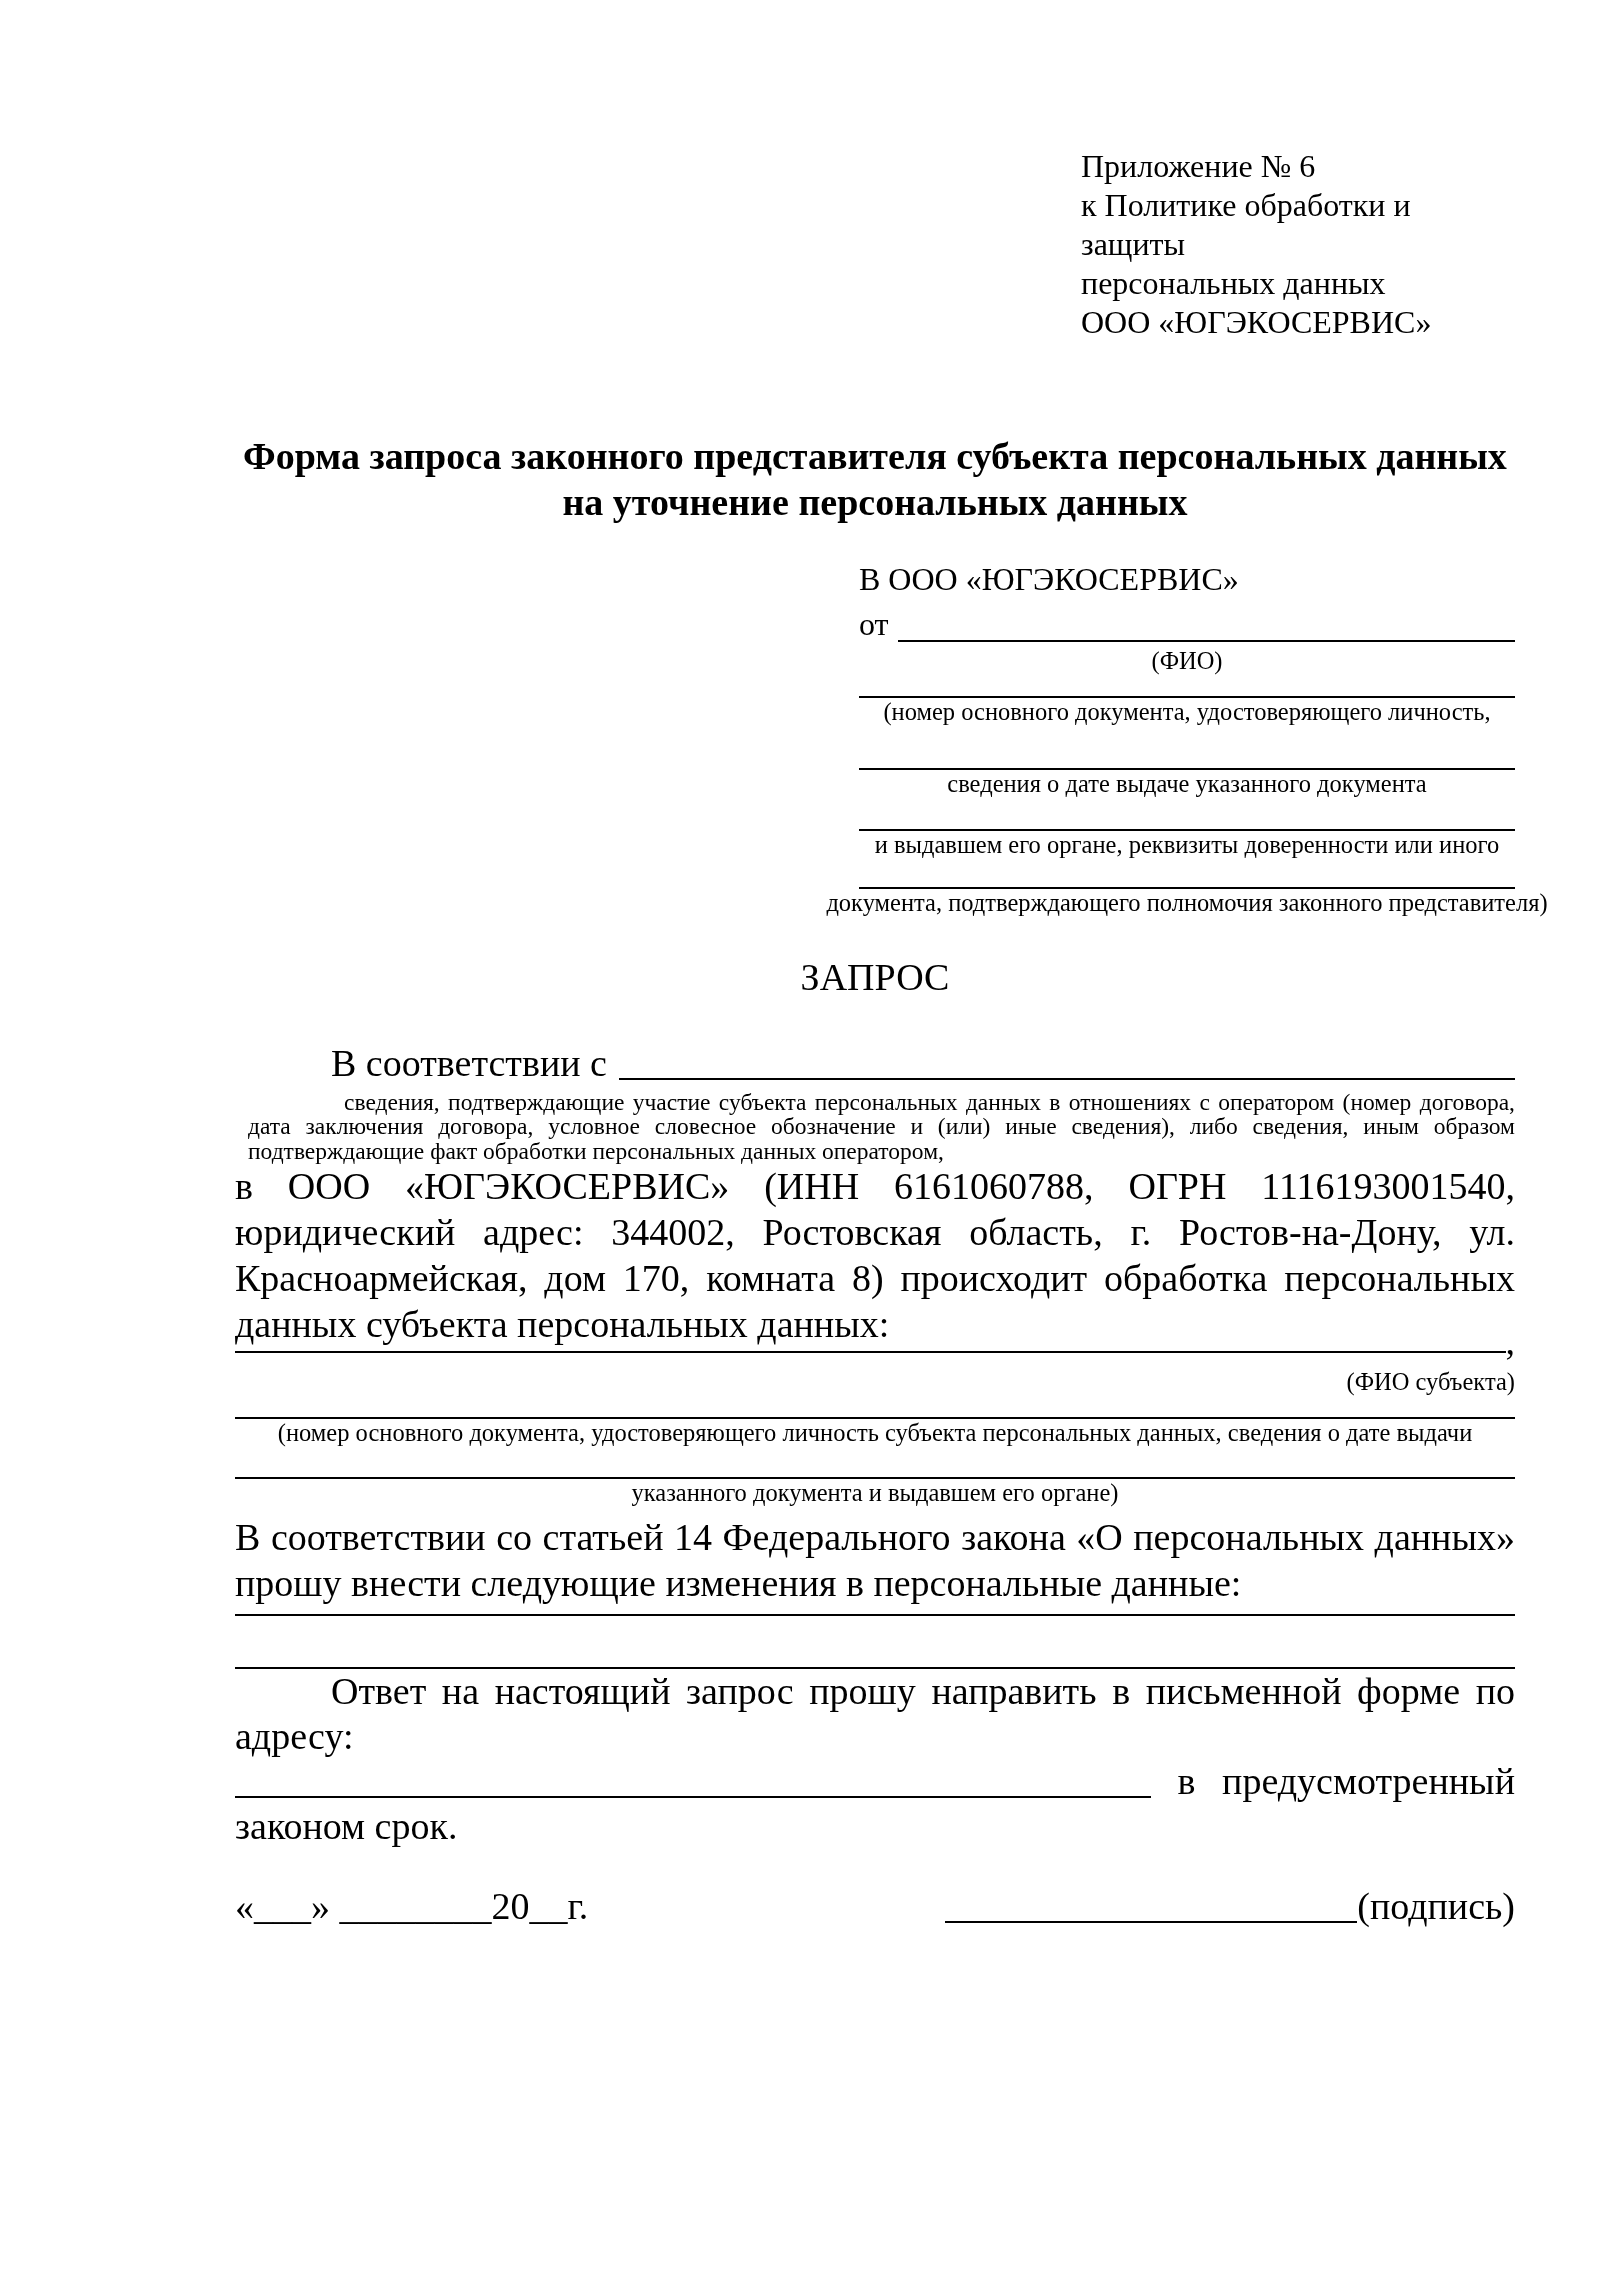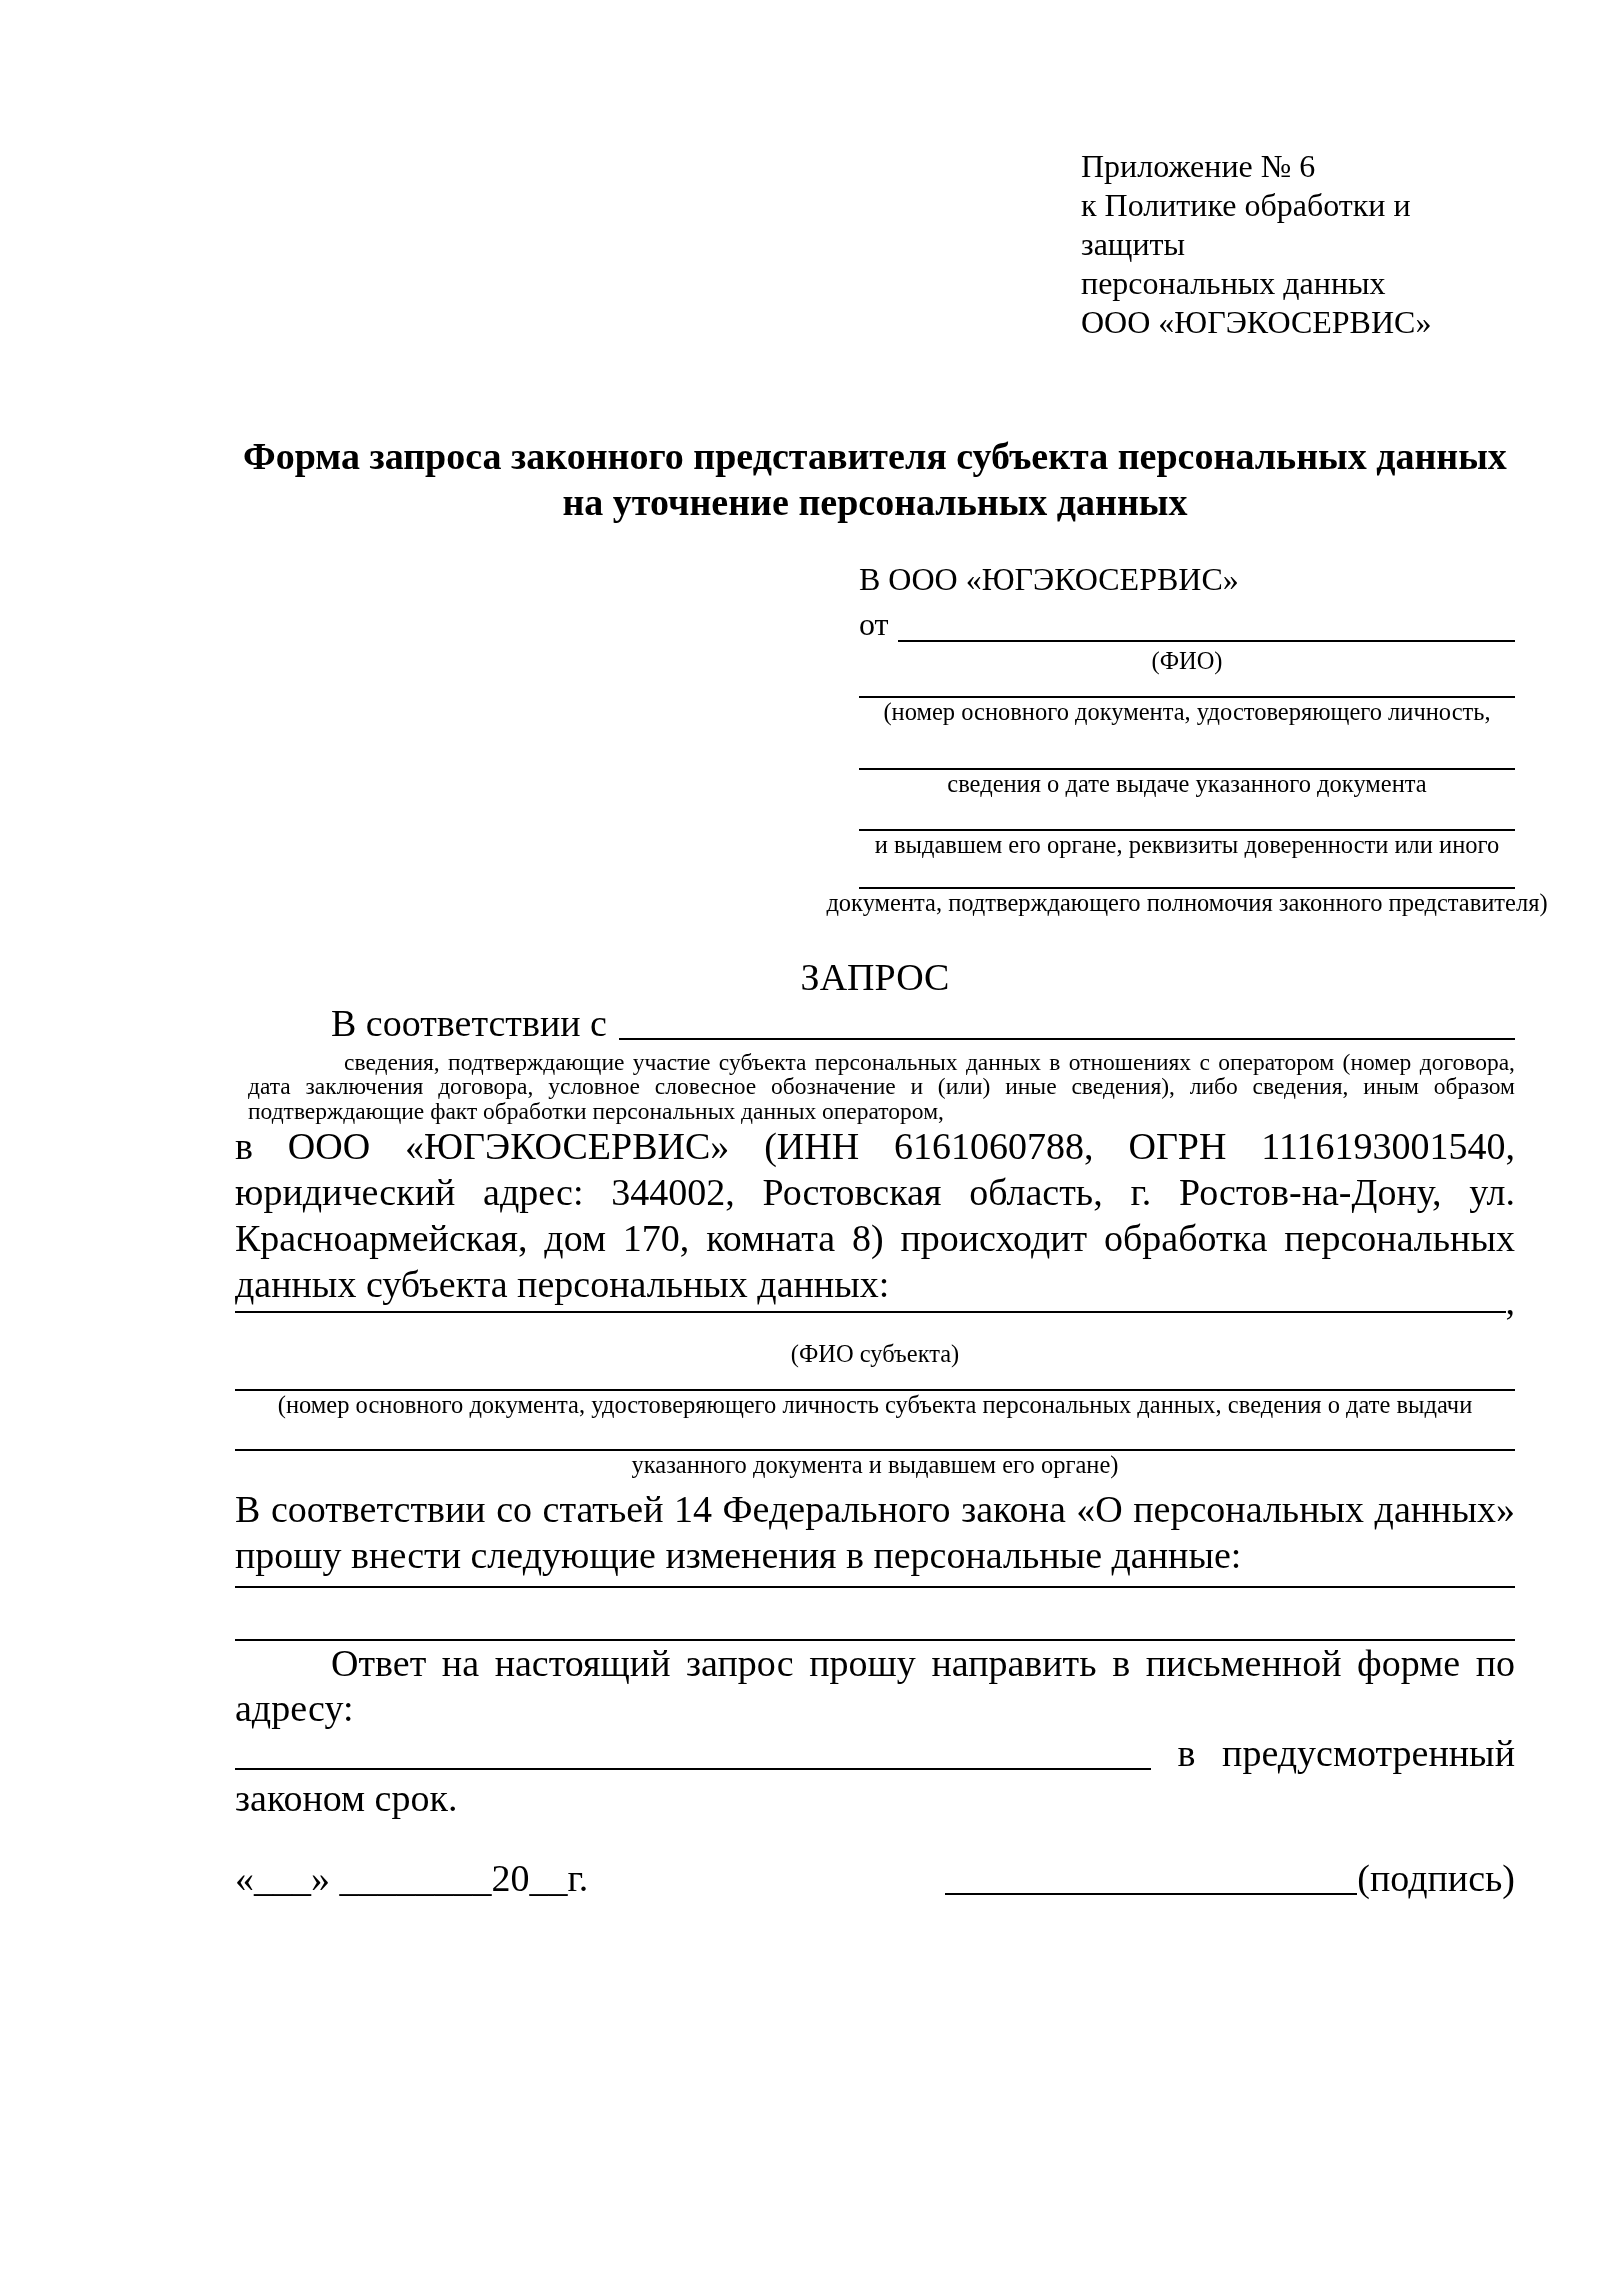--- a/index.html
+++ b/index.html
@@ -23,32 +23,32 @@
   .addr-to{font-size:32px;line-height:45px;}
   .addr-from{display:flex;align-items:flex-end;font-size:32px;line-height:45px;}
   .uline{border-bottom:2.9px solid #000;}
   .addr-from .uline{flex:1;margin-left:9.8px;margin-bottom:4.9px;}
   .cap{font-size:24.5px;line-height:27.4px;display:flex;justify-content:center;}
   .cap>span{white-space:nowrap;}
   .fieldline{border-bottom:2.9px solid #000;}
 
   .zapros{margin-top:37px;font-size:38px;line-height:46px;text-align:center;}
 
-  .accord{display:flex;align-items:flex-end;font-size:38px;line-height:46px;}
+  .accord{display:flex;align-items:flex-end;font-size:38px;line-height:46px;margin-top:40px;}
   .accord .label{padding-left:96px;white-space:nowrap;}
   .accord .uline{flex:1;margin-left:11.8px;margin-bottom:5.9px;}
 
   .footnote{margin-top:3.9px;font-size:23.5px;line-height:24.5px;text-align:justify;text-indent:96px;margin-left:13px;}
 
   .operator{font-size:38px;line-height:46px;text-align:justify;}
 
   .subject-row{display:flex;align-items:flex-end;height:39px;line-height:39px;font-size:38px;margin-top:-25.5px;}
   .subject-row .uline{flex:1;margin-bottom:7.8px;}
 
-  .cap-mt{margin-top:19px;}
+  .cap-mt{margin-top:7px;justify-content:flex-end;}
 
   .rule-a{height:21.6px;border-bottom:2.9px solid #000;}
   .rule-b{height:31px;border-bottom:2.9px solid #000;}
 
   .law{margin-top:7.8px;font-size:38px;line-height:46px;text-align:justify;}
 
   .blank1{height:7.8px;border-bottom:2.9px solid #000;}
   .blank2{height:51px;border-bottom:2.9px solid #000;}
 
   .answer{margin-top:0;font-size:38px;line-height:45px;text-align:justify;text-align-last:justify;text-indent:96px;}

